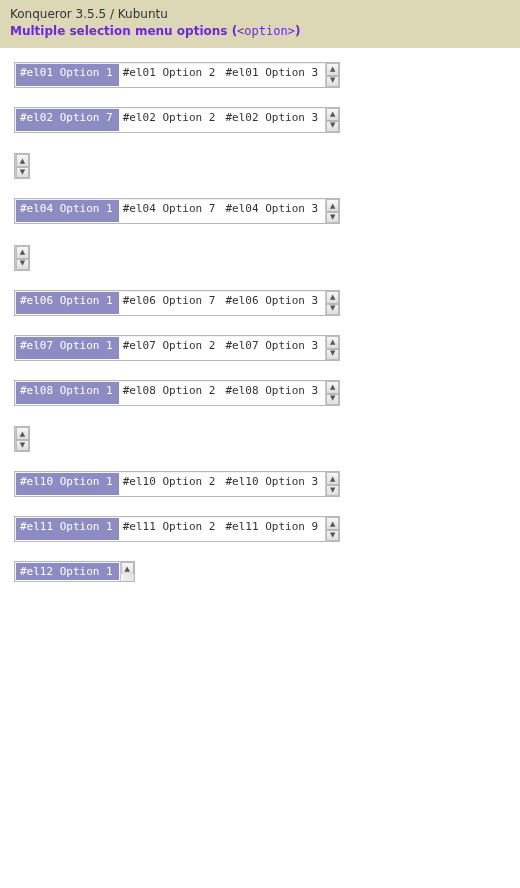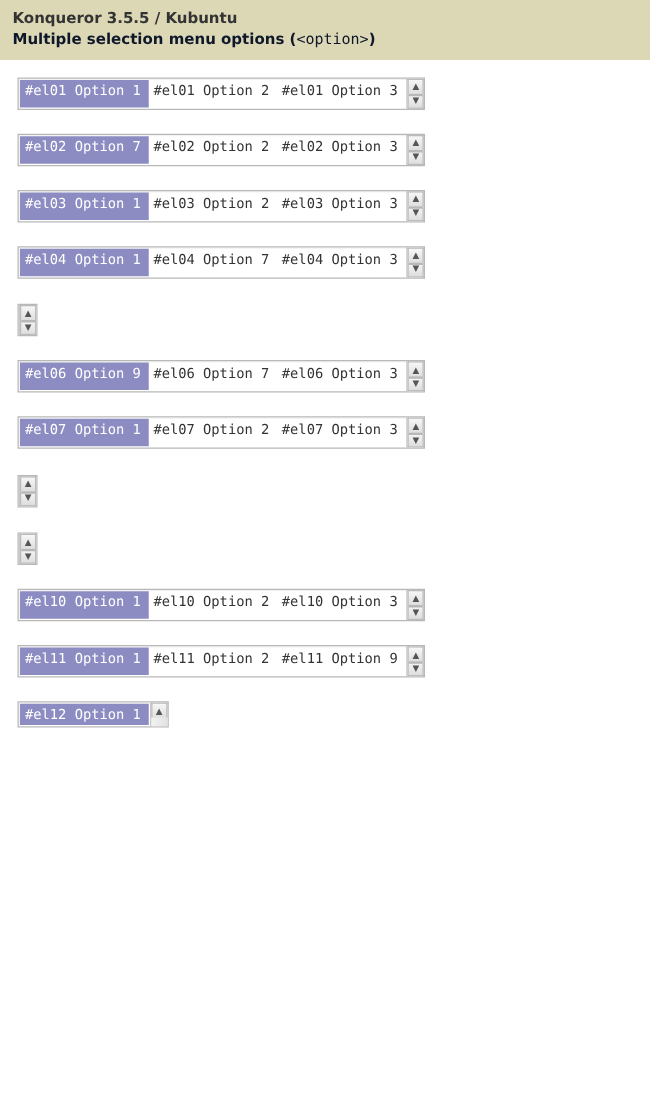--- a/index.html
+++ b/index.html
@@ -11,26 +11,26 @@
     font-size: 12px;
     color: #333;
     background: #fff;
   }
   .header {
     background: #dcd8b6;
     padding: 6px 10px 8px 10px;
     line-height: 1.4;
   }
   .header .line1 {
-    font-weight: 700;
+    font-weight: 400;
     color: #333;
   }
   .header .line2 {
     font-weight: 600;
-    color: #0f172a;
+    color: #6d28d9;
   }
   .header .code {
     font-family: "DejaVu Sans Mono", Menlo, Consolas, monospace;
     font-weight: 400;
   }
   .content {
     padding: 14px 10px 10px 14px;
   }
   .listbox {
     display: inline-flex;
@@ -136,25 +136,20 @@
           </div>
           <div class="scroll-track">
             <div class="scroll-thumb"></div>
           </div>
           <div class="scroll-btn down">
             <span>▼</span>
           </div>
         </div>
       </div></div>
     <div><div class="listbox">
-        <div class="options">
-          <div class="option selected">#el03 Option 1</div>
-          <div class="option">#el03 Option 2</div>
-          <div class="option">#el03 Option 3</div>
-        </div>
         <div class="scrollbar">
           <div class="scroll-btn up">
             <span>▲</span>
           </div>
           <div class="scroll-track">
             <div class="scroll-thumb"></div>
           </div>
           <div class="scroll-btn down">
             <span>▼</span>
           </div>
@@ -186,21 +181,21 @@
           <div class="scroll-track">
             <div class="scroll-thumb"></div>
           </div>
           <div class="scroll-btn down">
             <span>▼</span>
           </div>
         </div>
       </div></div>
     <div><div class="listbox">
         <div class="options">
-          <div class="option selected">#el06 Option 9</div>
+          <div class="option selected">#el06 Option 1</div>
           <div class="option">#el06 Option 7</div>
           <div class="option">#el06 Option 3</div>
         </div>
         <div class="scrollbar">
           <div class="scroll-btn up">
             <span>▲</span>
           </div>
           <div class="scroll-track">
             <div class="scroll-thumb"></div>
           </div>
@@ -221,20 +216,25 @@
           </div>
           <div class="scroll-track">
             <div class="scroll-thumb"></div>
           </div>
           <div class="scroll-btn down">
             <span>▼</span>
           </div>
         </div>
       </div></div>
     <div><div class="listbox">
+        <div class="options">
+          <div class="option selected">#el08 Option 1</div>
+          <div class="option">#el08 Option 2</div>
+          <div class="option">#el08 Option 3</div>
+        </div>
         <div class="scrollbar">
           <div class="scroll-btn up">
             <span>▲</span>
           </div>
           <div class="scroll-track">
             <div class="scroll-thumb"></div>
           </div>
           <div class="scroll-btn down">
             <span>▼</span>
           </div>

